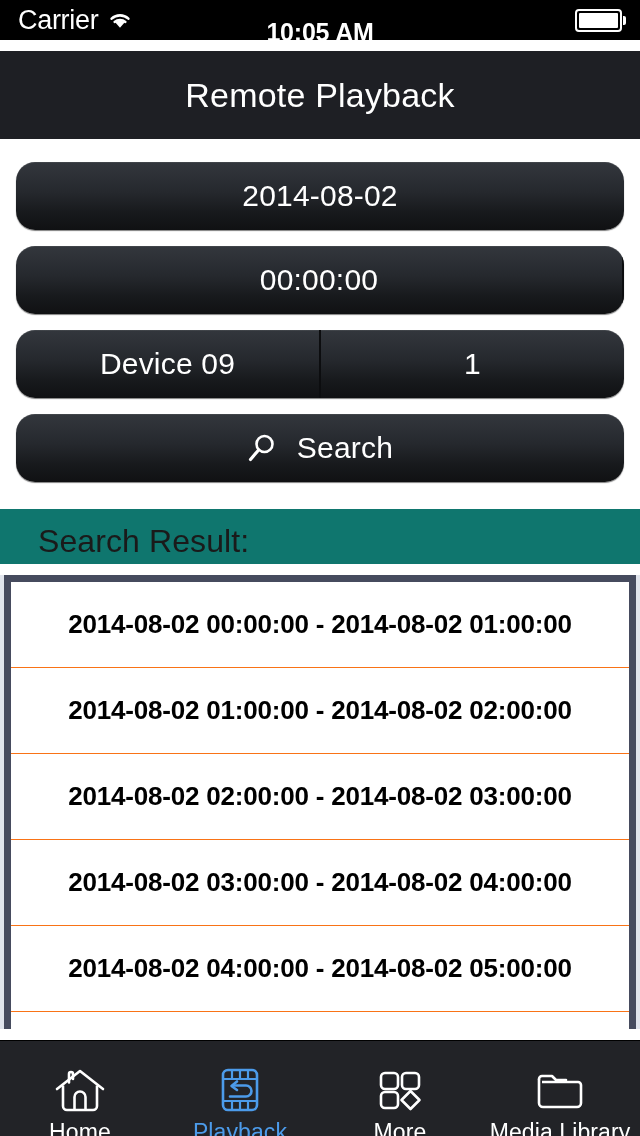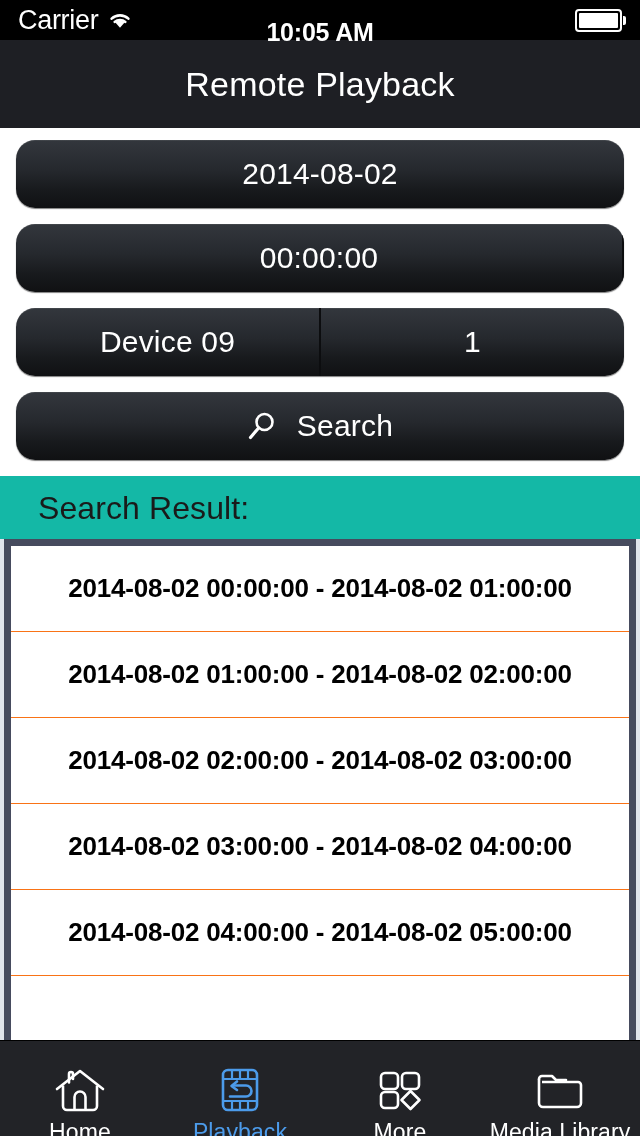--- a/index.html
+++ b/index.html
@@ -3,21 +3,21 @@
 <meta charset="utf-8">
 <style>
   * { margin:0; padding:0; box-sizing:border-box; }
   html,body { width:640px; height:1136px; }
   body {
     font-family:"Liberation Sans", sans-serif;
     background:#ffffff;
     overflow:hidden;
     position:relative;
   }
-  .phone { width:640px; height:1136px; position:relative; display:flex; flex-direction:column; background:#fff; }
+  .phone { width:640px; height:1136px; position:relative; display:flex; flex-direction:column; background:#fff;gap:11px; }
 
   
   .statusbar {
     height:40px; background:#000; color:#fff;
     display:flex; align-items:center; position:relative; flex:0 0 40px;
   }
   .sb-left { display:flex; align-items:center; gap:9px; padding-left:18px; }
   .sb-carrier { font-size:27px; letter-spacing:-0.3px; line-height:1; }
   .wifi-icon { width:26px; height:20px; position:relative; display:block; }
   .sb-center {
@@ -49,22 +49,22 @@
     flex:1 1 50%; display:flex; align-items:center; justify-content:center;
     color:#ffffff; font-size:30px; letter-spacing:0.2px;
   }
   .dkbtn .cell.full { flex:1 1 100%; }
   .dkbtn .divider { width:2px; background:#0c0d0f; flex:0 0 2px; }
   .search-inner { display:flex; align-items:center; gap:22px; }
   .mag-icon { width:28px; height:30px; display:block; }
 
   
   .result-header {
-    background:#14b8a6; flex:0 0 auto;
-    padding:14px 0 12px 38px;
+    background:#0f766e; flex:0 0 auto;
+    padding:14px 0 4px 38px;
   }
   .result-title { font-size:32px; color:#1a1a1a; letter-spacing:0.1px; }
 
   .list-wrap {
     flex:1 1 auto; background:#e0e4ec;
     padding:0 4px 0 4px; min-height:0;
     display:flex;
   }
   .list-box {
     flex:1 1 auto; background:#ffffff;

